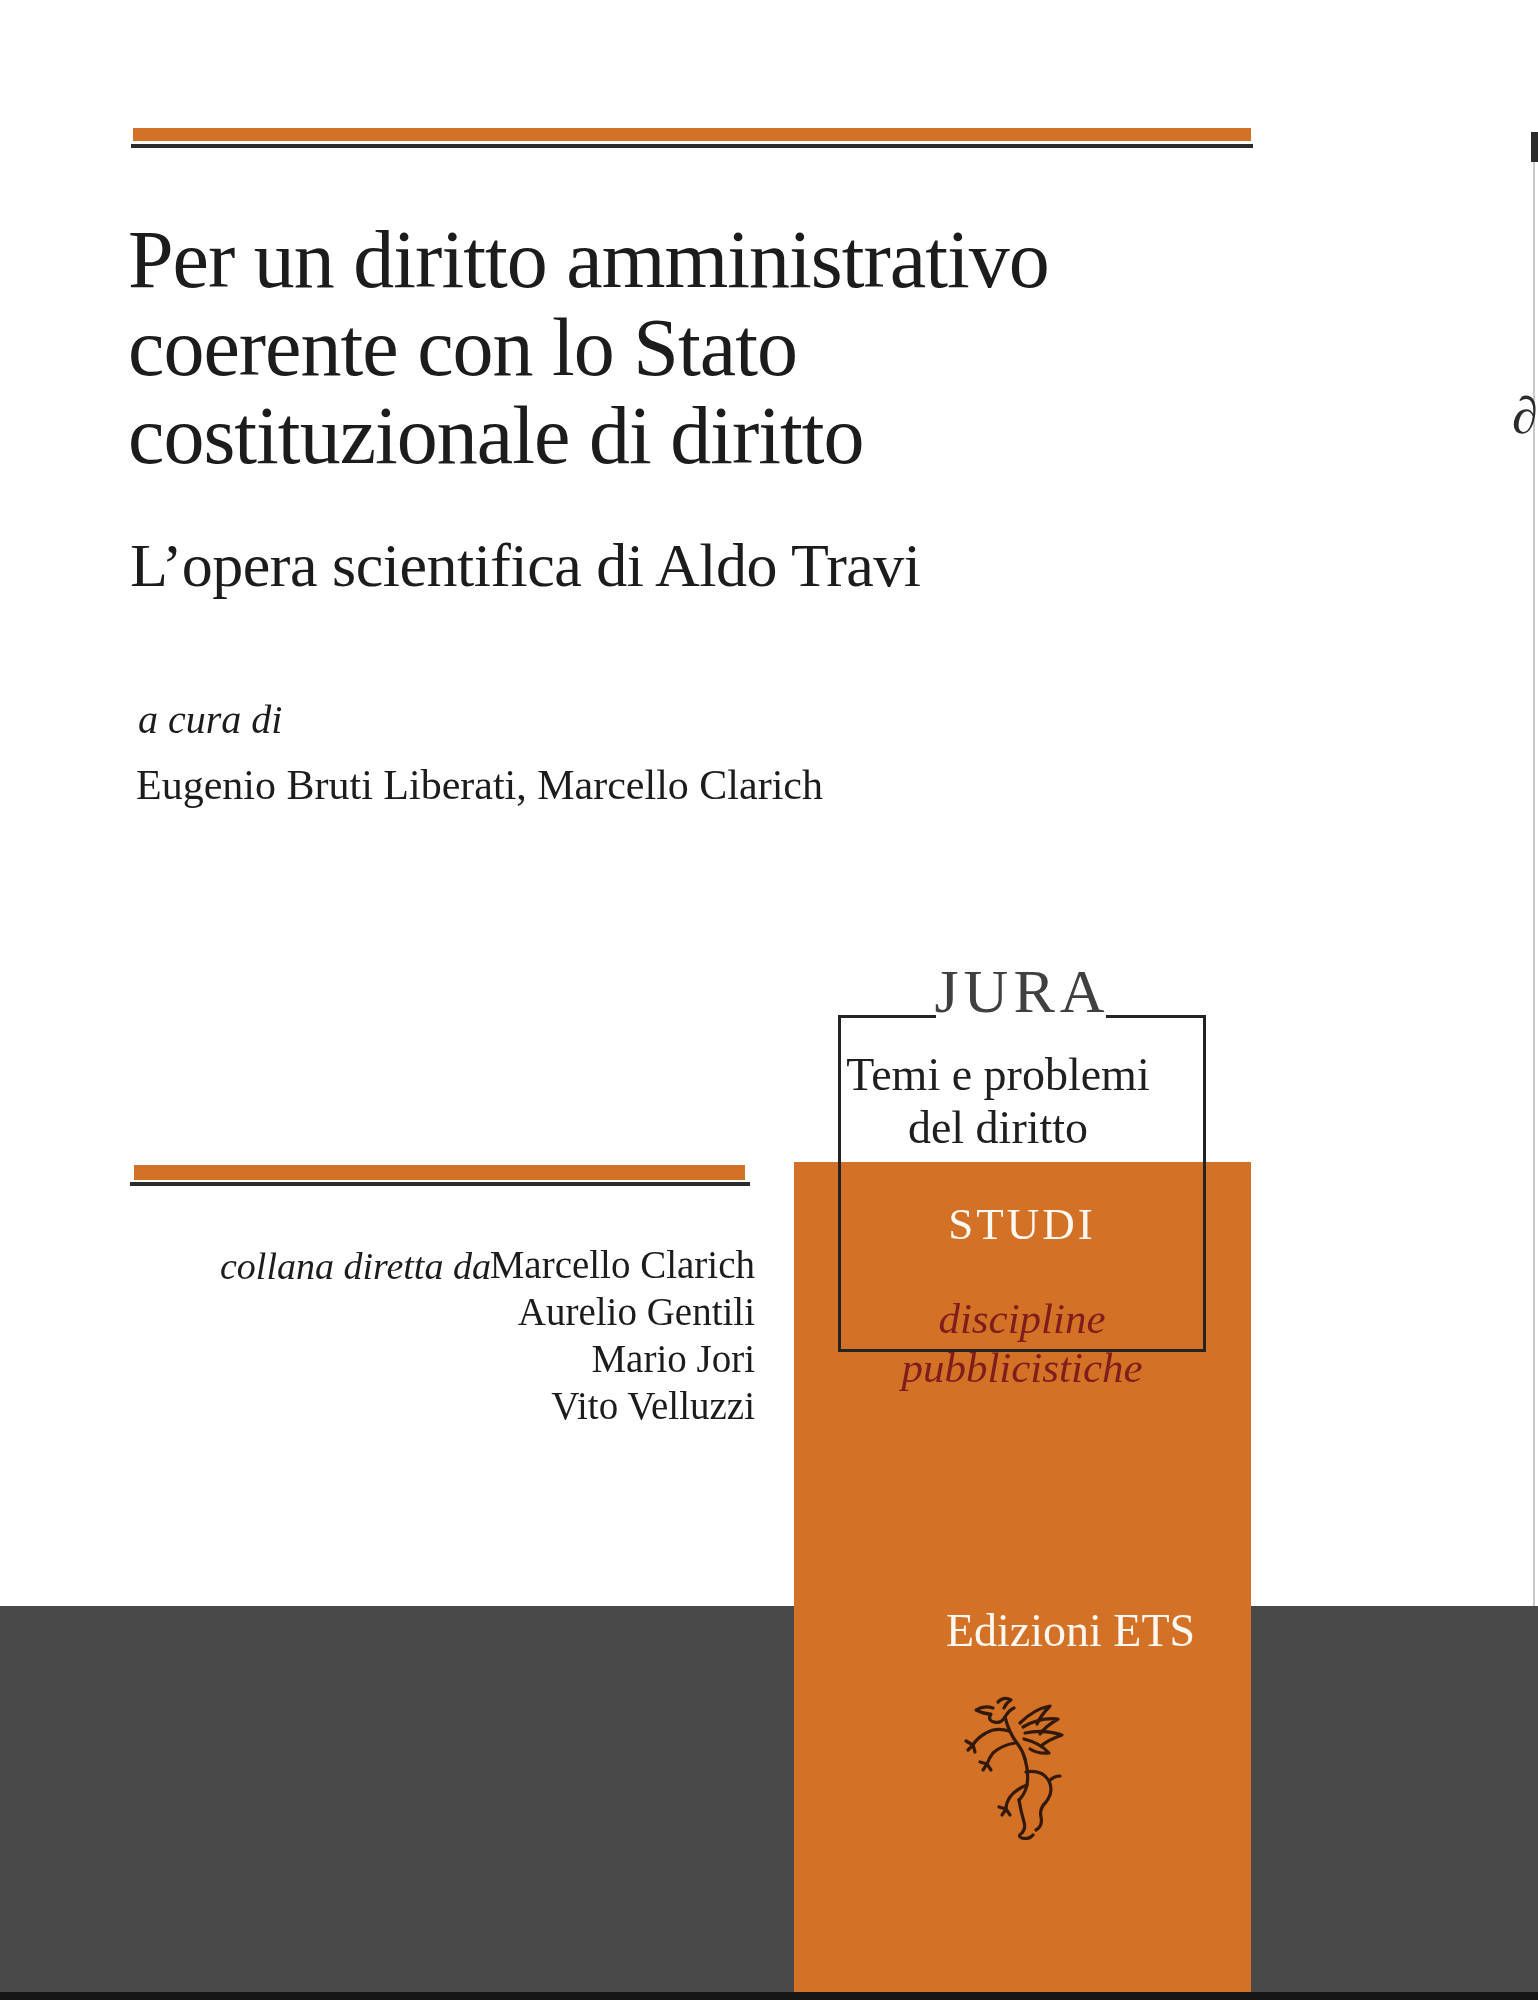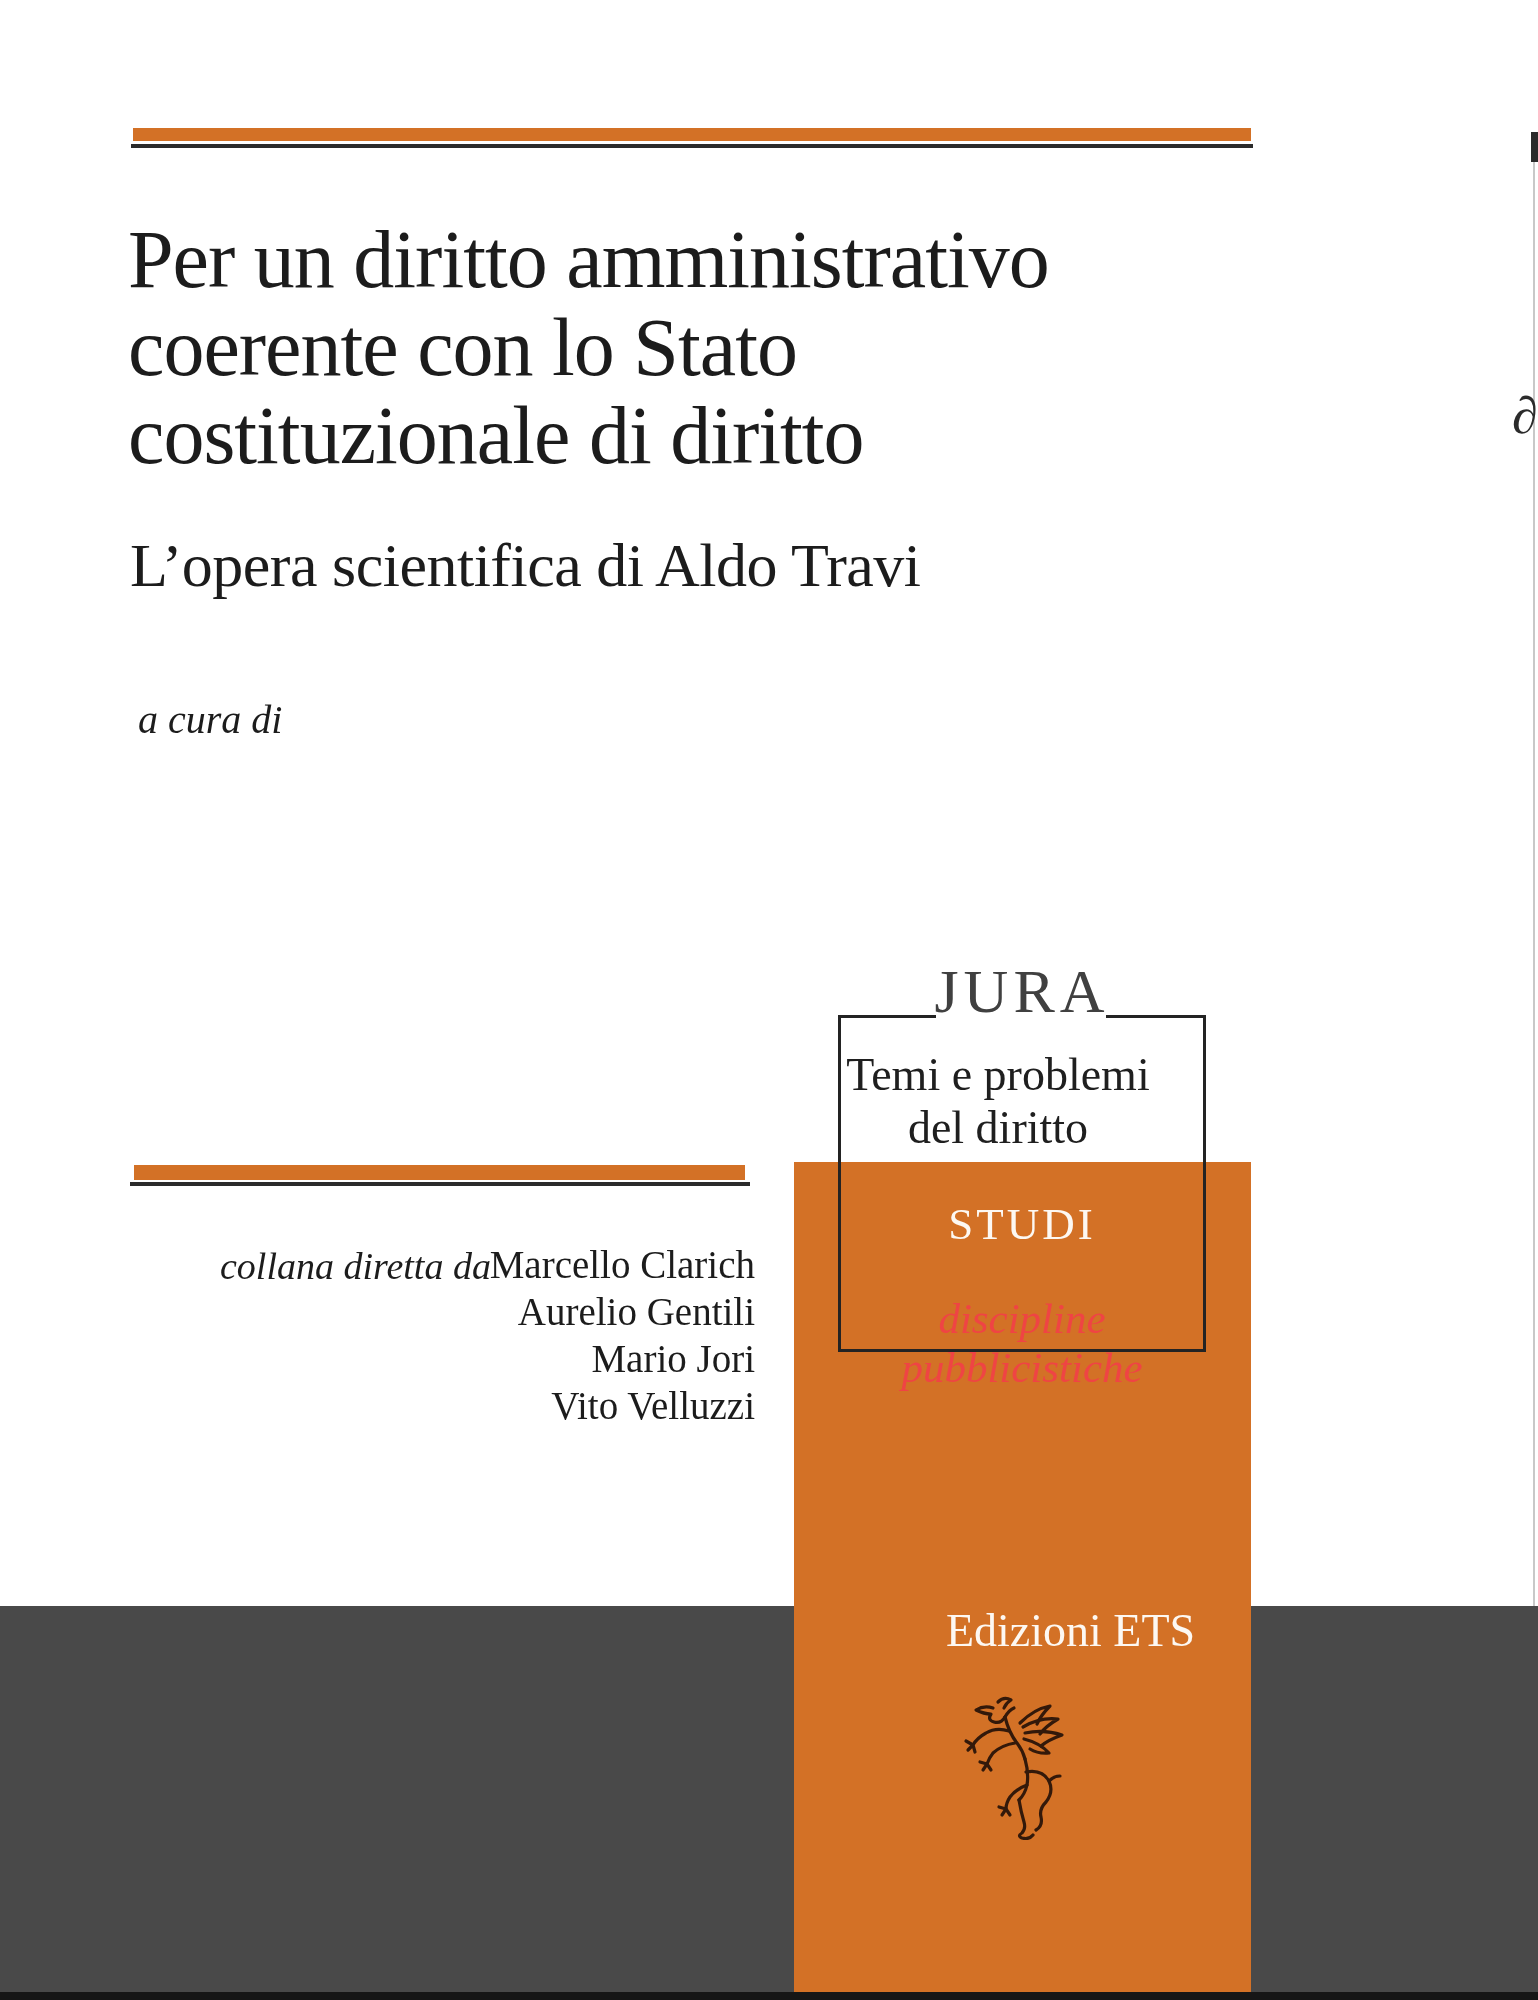--- a/index.html
+++ b/index.html
@@ -75,21 +75,21 @@
     left:838px;top:1198px;width:368px;
     text-align:center;
     font-size:45px;letter-spacing:3px;
     color:#fdf8f2;z-index:6;
   }
   .discipline{
     left:838px;top:1294px;width:368px;
     text-align:center;
     font-style:italic;
     font-size:43px;
-    color:#ef4444;z-index:6;
+    color:#7f1d1d;z-index:6;
   }
 
   
   .collana-label{
     left:220px;top:1244px;
     font-style:italic;font-size:38px;
   }
   .directors{
     left:420px;top:1241px;width:335px;
     text-align:right;
@@ -126,20 +126,21 @@
   <div class="abs bar-rule top-rule"></div>
 
   <div class="abs title">
     <div>Per un diritto amministrativo</div>
     <div>coerente con lo Stato</div>
     <div>costituzionale di diritto</div>
   </div>
   <div class="abs subtitle">L’opera scientifica di Aldo Travi</div>
 
   <div class="abs acuradi">a cura di</div>
+  <div class="abs editors">Eugenio Bruti Liberati, Marcello Clarich</div>
 
   <div class="abs bar-orange collana-bar"></div>
   <div class="abs bar-rule collana-rule"></div>
   <div class="abs collana-label">collana diretta da</div>
   <div class="abs directors">
     <div>Marcello Clarich</div>
     <div>Aurelio Gentili</div>
     <div>Mario Jori</div>
     <div>Vito Velluzzi</div>
   </div>

